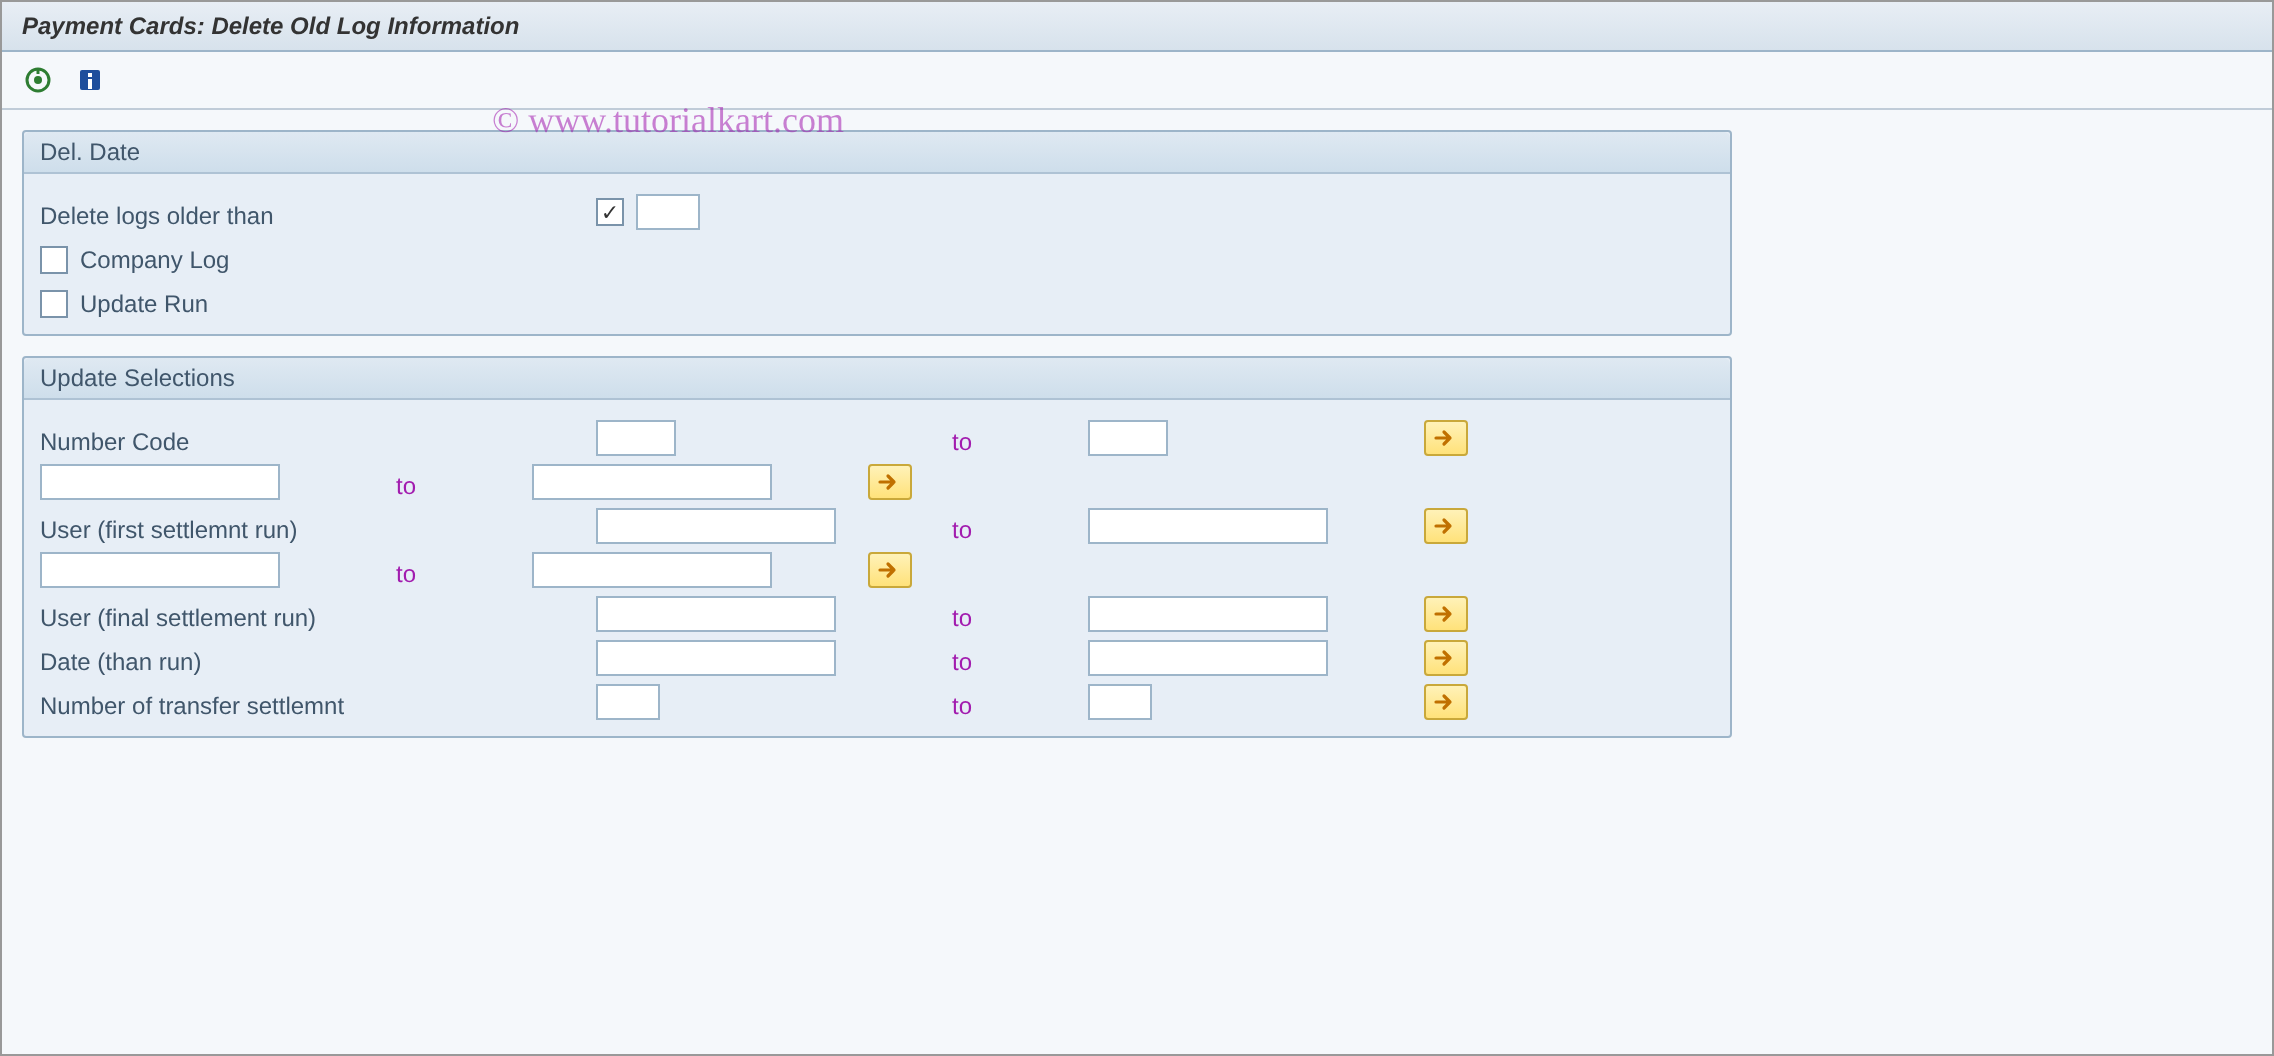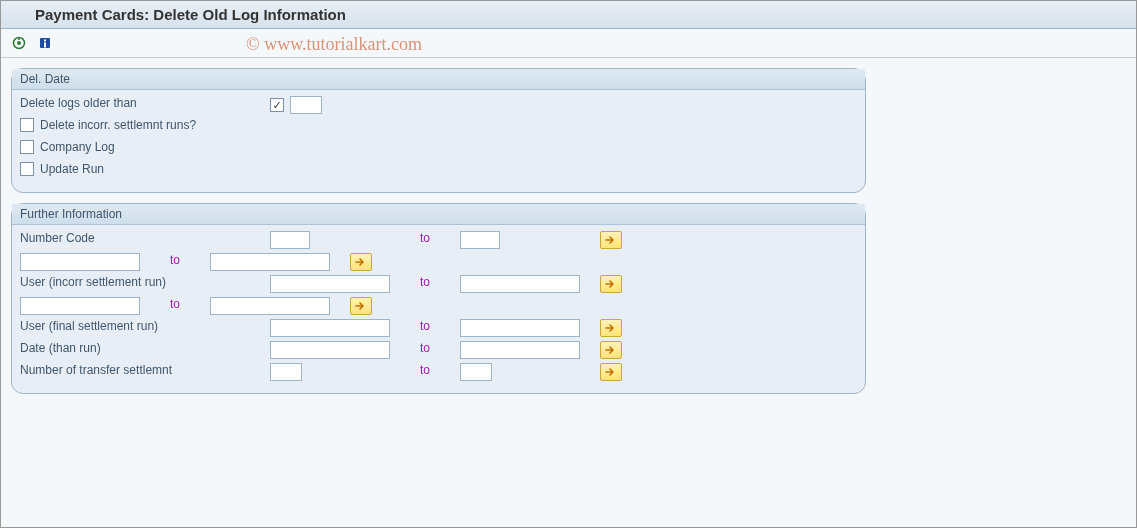--- a/index.html
+++ b/index.html
@@ -11,24 +11,24 @@
       height: 528px;
       position: relative;
       border: 1px solid #999;
     }
     .title-bar {
       background: linear-gradient(to bottom, #e8eef5, #d7e2ec);
       border-bottom: 1px solid #9db5c9;
       padding: 5px 10px;
     }
     .title-bar h1 {
-      font-size: 15px;
+      font-size: 12px;
+      font-style: italic;
       font-weight: bold;
       color: #333;
-      margin-left: 24px;
     }
     .toolbar {
       padding: 4px 8px;
       border-bottom: 1px solid #c0ccd8;
       display: flex;
       align-items: center;
       gap: 6px;
       background: #f5f8fb;
     }
     .toolbar-btn {
@@ -41,39 +41,40 @@
       border-radius: 2px;
     }
     .content {
       padding: 10px;
       background: #f5f8fb;
       height: calc(100% - 52px);
     }
     .group {
       background: #e7eef6;
       border: 1px solid #9db5c9;
-      border-radius: 12px;
+      border-radius: 2px;
       margin-bottom: 10px;
       width: 855px;
     }
     .group-header {
       background: linear-gradient(to bottom, #dfe9f2, #cedeeb);
       border-bottom: 1px solid #aec2d4;
       padding: 3px 8px;
       color: #40566b;
       border-radius: 3px 3px 0 0;
     }
     .group-body {
       padding: 6px 8px 8px 8px;
     }
     .row {
       display: flex;
-      align-items: flex-start;
+      align-items: flex-end;
       height: 22px;
       margin-bottom: 0px;
+      gap: 28px;
     }
     .row + .row { margin-top: 0px; }
     .label-col {
       width: 250px;
       color: #40566b;
       display: flex;
       align-items: center;
     }
     .from-col {
       width: 150px;
@@ -117,23 +118,23 @@
       border: 1px solid #c9a83a;
       border-radius: 2px;
       display: inline-flex;
       align-items: center;
       justify-content: center;
       cursor: pointer;
     }
     .multi-btn svg { display:block; }
     .watermark {
       position: absolute;
-      top: 33px;
+      top: 49px;
       left: 245px;
-      color: #c2410c;
+      color: #a21caf;
       opacity: 0.55;
       font-size: 18px;
       font-family: Georgia, serif;
       pointer-events: none;
     }
   </style>
 </head>
 <body>
 
 <div class="title-bar">
@@ -167,40 +168,34 @@
       <div class="row">
         <div class="label-col">Delete logs older than</div>
         <div class="from-col" style="display:flex;align-items:center;">
           <span class="chk required">✓</span>
           <input type="text" class="txt" style="width: 32px;" value="">
         </div>
       </div>
       <div class="row">
         <div class="label-col">
           <span class="chk"></span>
-          <span>Delete incorr. settlemnt runs?</span>
-        </div>
-      </div>
-      <div class="row">
-        <div class="label-col">
-          <span class="chk"></span>
           <span>Company Log</span>
         </div>
       </div>
       <div class="row">
         <div class="label-col">
           <span class="chk"></span>
           <span>Update Run</span>
         </div>
       </div>
     </div>
   </div>
 
   <div class="group">
-    <div class="group-header">Further Information</div>
+    <div class="group-header">Update Selections</div>
     <div class="group-body" id="further-rows">
 
     <div class="row">
           <div class="label-col">Number Code</div>
           <div class="from-col"><input type="text" class="txt" style="width: 40px;"></div>
           <div class="to-label-col">to</div>
           <div class="to-col"><input type="text" class="txt" style="width: 40px;"></div>
           <div class="btn-col"><span class="multi-btn">
               <svg width="12" height="10" viewBox="0 0 12 10">
                 <path d="M1 5 L8 5 M5 2 L8 5 L5 8" stroke="#c07000" stroke-width="1.6" fill="none" stroke-linecap="round" stroke-linejoin="round"></path>
@@ -211,21 +206,21 @@
           <div class="from-col"><input type="text" class="txt" style="width: 120px;"></div>
           <div class="to-label-col">to</div>
           <div class="to-col"><input type="text" class="txt" style="width: 120px;"></div>
           <div class="btn-col"><span class="multi-btn">
               <svg width="12" height="10" viewBox="0 0 12 10">
                 <path d="M1 5 L8 5 M5 2 L8 5 L5 8" stroke="#c07000" stroke-width="1.6" fill="none" stroke-linecap="round" stroke-linejoin="round"></path>
               </svg>
             </span></div>
         </div>
         <div class="row">
-          <div class="label-col">User (incorr settlement run)</div>
+          <div class="label-col">User (first settlemnt run)</div>
           <div class="from-col"><input type="text" class="txt" style="width: 120px;"></div>
           <div class="to-label-col">to</div>
           <div class="to-col"><input type="text" class="txt" style="width: 120px;"></div>
           <div class="btn-col"><span class="multi-btn">
               <svg width="12" height="10" viewBox="0 0 12 10">
                 <path d="M1 5 L8 5 M5 2 L8 5 L5 8" stroke="#c07000" stroke-width="1.6" fill="none" stroke-linecap="round" stroke-linejoin="round"></path>
               </svg>
             </span></div>
         </div>
         <div class="row">

